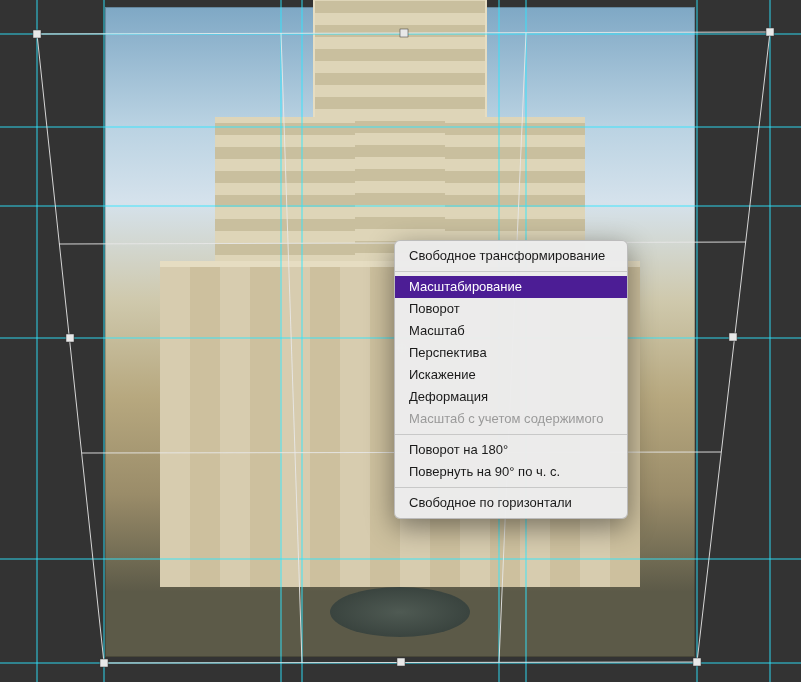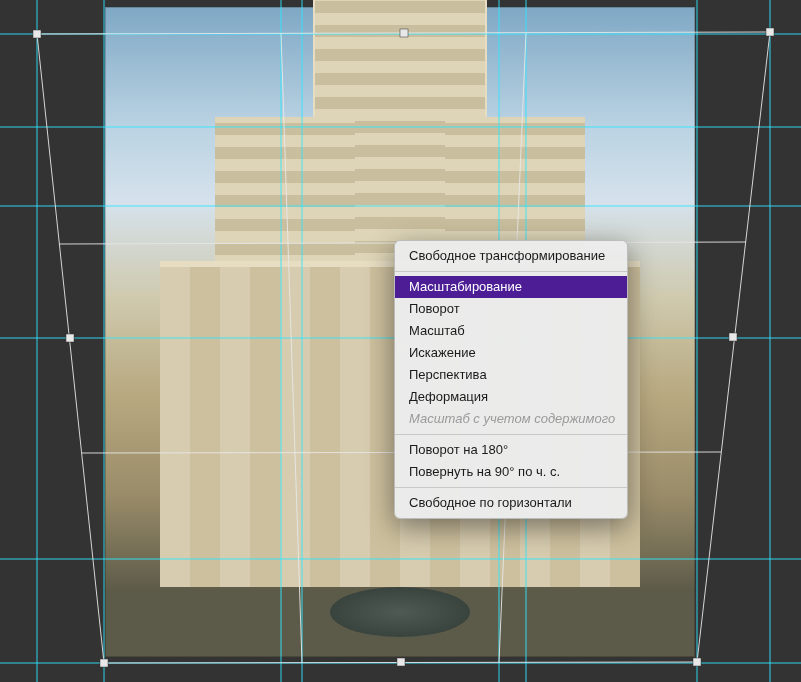--- a/index.html
+++ b/index.html
@@ -92,21 +92,20 @@
     line-height: 18px;
     white-space: nowrap;
     font-size: 13px;
   }
   .menu-item.selected {
     background: #4c1d95;
     color: #fff;
   }
   .menu-item.disabled {
     color: #9a9a9a;
-    font-style: italic;
   }
   .menu-sep {
     height: 1px;
     margin: 4px 0;
     background: rgba(0,0,0,0.15);
   }
 </style>
 </head>
 <body>
 
@@ -167,22 +166,22 @@
       </g>
     </g>
   </svg>
 
   <div class="context-menu" id="context-menu" style="left: 394px; top: 240px; width: 232px;">
       <div class="menu-item">Свободное трансформирование</div>
       <div class="menu-sep"></div>
       <div class="menu-item selected">Масштабирование</div>
       <div class="menu-item">Поворот</div>
       <div class="menu-item">Масштаб</div>
+      <div class="menu-item">Перспектива</div>
       <div class="menu-item">Искажение</div>
-      <div class="menu-item">Перспектива</div>
       <div class="menu-item">Деформация</div>
       <div class="menu-item disabled">Масштаб с учетом содержимого</div>
       <div class="menu-sep"></div>
       <div class="menu-item">Поворот на 180°</div>
       <div class="menu-item">Повернуть на 90° по ч. с.</div>
       <div class="menu-sep"></div>
       <div class="menu-item">Свободное по горизонтали</div>
     </div>
 
 </div>

